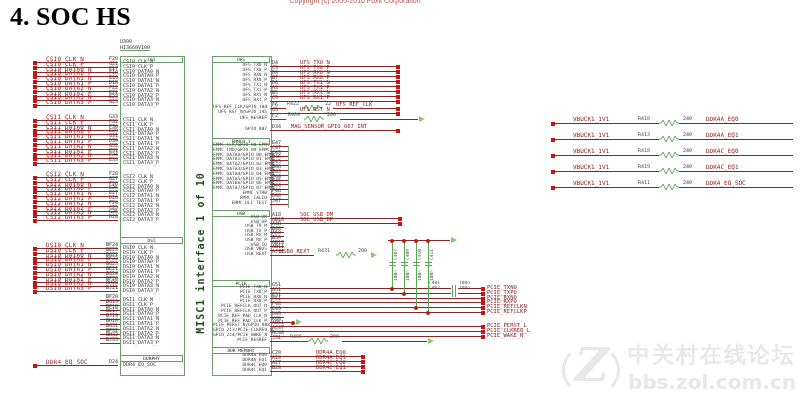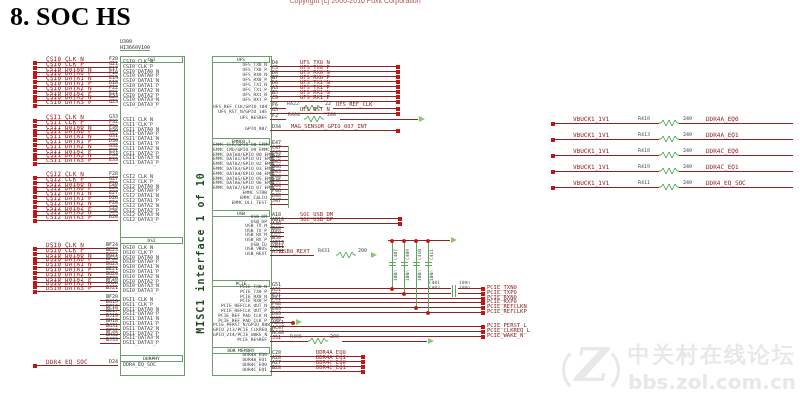--- a/index.html
+++ b/index.html
@@ -31,21 +31,21 @@
         border-right-color:#e8e8e8;border-radius:50%;}
   .wm-z{position:absolute;left:13px;top:0px;font-family:"DejaVu Serif","Liberation Serif",serif;
         font-weight:bold;font-style:italic;font-size:46px;color:#e8e8e8;}
   .wm-l1{font-size:22px;font-weight:bold;letter-spacing:2px;}
   .wm-l2{font-size:20px;font-weight:bold;}
 </style>
 </head>
 <body>
 
 <div id="canvas">
-  <div class="title">8. SOC HS</div>
+  <div class="title">4. SOC HS</div>
   <div class="copyright">Copyright (c) 2000-2016 Foxit Corporation</div>
   <div class="refdes t">U300</div>
   <div class="partnum t">HI3660V100</div>
   <div class="vert t">MISC1 interface 1 of 10</div>
 
   <div class="wm">
     <div class="wm-logo">
       <div class="arcL"></div>
       <div class="arcR"></div>
       <div class="wm-z">Z</div>

